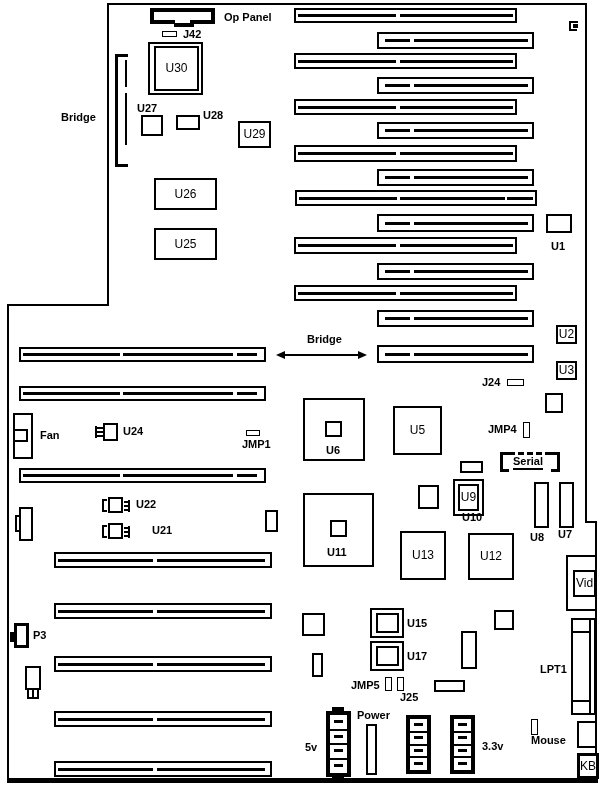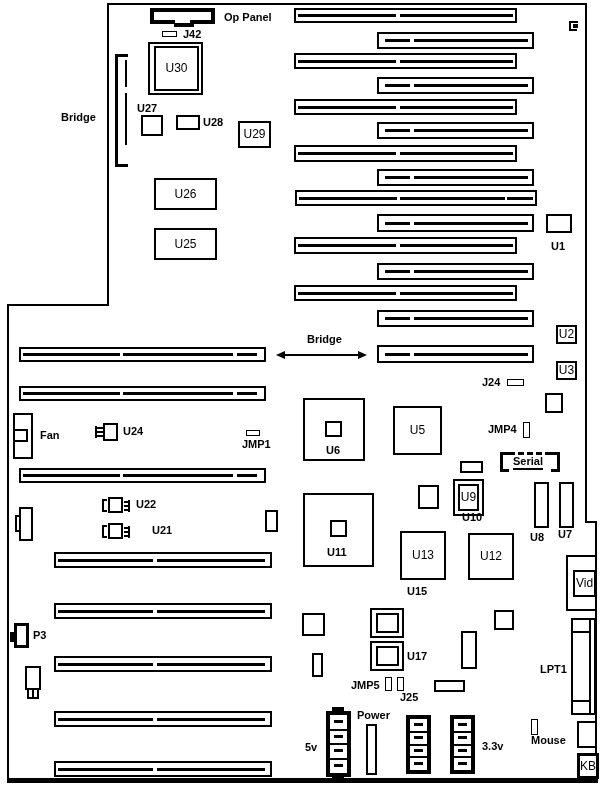--- a/index.html
+++ b/index.html
@@ -283,36 +283,36 @@
     <div class="ln" style="left: 458px; top: 762px; width: 9px; height: 3px;"></div>
     <div class="ln" style="left: 284px; top: 354px; width: 75px; height: 2px;"></div>
     <div class="tri" style="left: 276px; top: 351px; border-top: 4px solid transparent; border-bottom: 4px solid transparent; border-right: 9px solid rgb(0, 0, 0);"></div>
     <div class="tri" style="left: 358px; top: 351px; border-top: 4px solid transparent; border-bottom: 4px solid transparent; border-left: 9px solid rgb(0, 0, 0);"></div>
     <div class="abs" style="left: 509px; top: 452px; width: 42px; height: 0px; border-top: 3px dashed rgb(0, 0, 0);"></div>
     <div class="lbl" style="left: 513px; top: 456px; border-bottom: 2px solid rgb(0, 0, 0); padding-bottom: 1px;">Serial</div>
     <div class="lbl" style="left: 224px; top: 12px;">Op Panel</div>
     <div class="lbl" style="left: 183px; top: 29px;">J42</div>
     <div class="lbl" style="left: 61px; top: 112px;">Bridge</div>
     <div class="lbl" style="left: 137px; top: 103px;">U27</div>
-    <div class="lbl" style="left: 203px; top: 117px;">U28</div>
+    <div class="lbl" style="left: 203px; top: 110px;">U28</div>
     <div class="lbl" style="left: 551px; top: 241px;">U1</div>
     <div class="lbl" style="left: 307px; top: 334px;">Bridge</div>
     <div class="lbl" style="left: 482px; top: 377px;">J24</div>
     <div class="lbl" style="left: 40px; top: 430px;">Fan</div>
     <div class="lbl" style="left: 123px; top: 426px;">U24</div>
     <div class="lbl" style="left: 242px; top: 439px;">JMP1</div>
     <div class="lbl" style="left: 488px; top: 424px;">JMP4</div>
     <div class="lbl" style="left: 326px; top: 445px;">U6</div>
     <div class="lbl" style="left: 327px; top: 547px;">U11</div>
     <div class="lbl" style="left: 415px; top: 512px; margin-left: 47px;">U10</div>
     <div class="lbl" style="left: 530px; top: 532px;">U8</div>
     <div class="lbl" style="left: 558px; top: 529px;">U7</div>
     <div class="lbl" style="left: 136px; top: 499px;">U22</div>
     <div class="lbl" style="left: 152px; top: 525px;">U21</div>
-    <div class="lbl" style="left: 407px; top: 586px;">U15</div>
+    <div class="lbl" style="left: 407px; top: 618px;">U15</div>
     <div class="lbl" style="left: 407px; top: 651px;">U17</div>
     <div class="lbl" style="left: 351px; top: 680px;">JMP5</div>
     <div class="lbl" style="left: 400px; top: 692px;">J25</div>
     <div class="lbl" style="left: 357px; top: 710px;">Power</div>
     <div class="lbl" style="left: 305px; top: 742px;">5v</div>
     <div class="lbl" style="left: 482px; top: 741px;">3.3v</div>
     <div class="lbl" style="left: 531px; top: 735px;">Mouse</div>
     <div class="lbl" style="left: 540px; top: 664px;">LPT1</div>
     <div class="lbl" style="left: 33px; top: 630px;">P3</div>
   </div>

